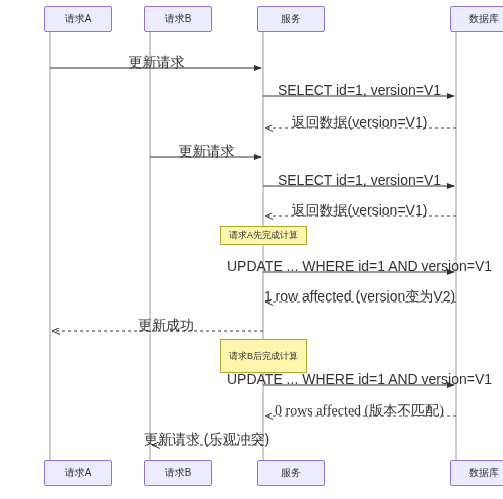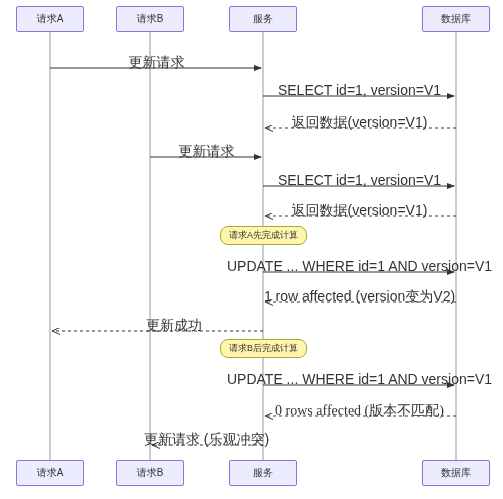--- a/index.html
+++ b/index.html
@@ -28,35 +28,36 @@
     position: absolute;
     box-sizing: border-box;
     background: #ececff;
     border: 1px solid #9370db;
     border-radius: 2px;
     display: flex;
     align-items: center;
     justify-content: center;
     font-size: 10px;
     color: #333333;
+    margin-left: 28px;
   }
   .msg-label {
     position: absolute;
     font-size: 14px;
     color: #333333;
     white-space: nowrap;
     transform: translateX(-50%);
     text-align: center;
   }
   .note-box {
     position: absolute;
     box-sizing: border-box;
     background: #fff5ad;
     border: 1px solid #aaaa33;
-    border-radius: 8px;
+    border-radius: 0;
     display: flex;
     align-items: center;
     justify-content: center;
     font-size: 9px;
     color: #333333;
     white-space: nowrap;
   }
 </style>
 </head>
 <body>
@@ -123,22 +124,22 @@
     </div>
   <div id="labels">
       <div class="msg-label" style="left: 156.5px; top: 54px;">更新请求</div>
       <div class="msg-label" style="left: 359.5px; top: 82px;">SELECT id=1, version=V1</div>
       <div class="msg-label" style="left: 359.5px; top: 114px;">返回数据(version=V1)</div>
       <div class="msg-label" style="left: 206.5px; top: 143px;">更新请求</div>
       <div class="msg-label" style="left: 359.5px; top: 172px;">SELECT id=1, version=V1</div>
       <div class="msg-label" style="left: 359.5px; top: 202px;">返回数据(version=V1)</div>
       <div class="msg-label" style="left: 359.5px; top: 258px;">UPDATE ... WHERE id=1 AND version=V1</div>
       <div class="msg-label" style="left: 359.5px; top: 288px;">1 row affected (version变为V2)</div>
-      <div class="msg-label" style="left: 174px; top: 317px;">更新成功</div>
+      <div class="msg-label" style="left: 166px; top: 317px;">更新成功</div>
       <div class="msg-label" style="left: 359.5px; top: 371px;">UPDATE ... WHERE id=1 AND version=V1</div>
       <div class="msg-label" style="left: 359.5px; top: 402px; font-family: Liberation Serif, serif;">0 rows affected (版本不匹配)</div>
       <div class="msg-label" style="left: 206.5px; top: 431px;">更新请求 (乐观冲突)</div>
     </div>
   <div id="notes">
       <div class="note-box" style="left: 220px; top: 226px; width: 87px; height: 19px;">请求A先完成计算</div>
-      <div class="note-box" style="left: 220px; top: 339px; width: 87px; height: 19px;">请求B后完成计算</div>
+      <div class="note-box" style="left: 220px; top: 339px; width: 87px; height: 34px;">请求B后完成计算</div>
     </div>
 </div>
 
 </body></html>

